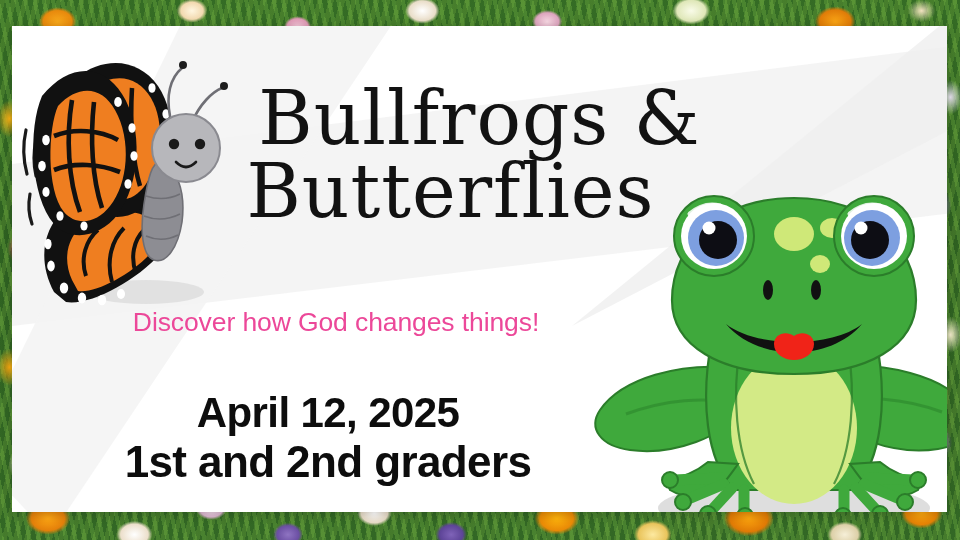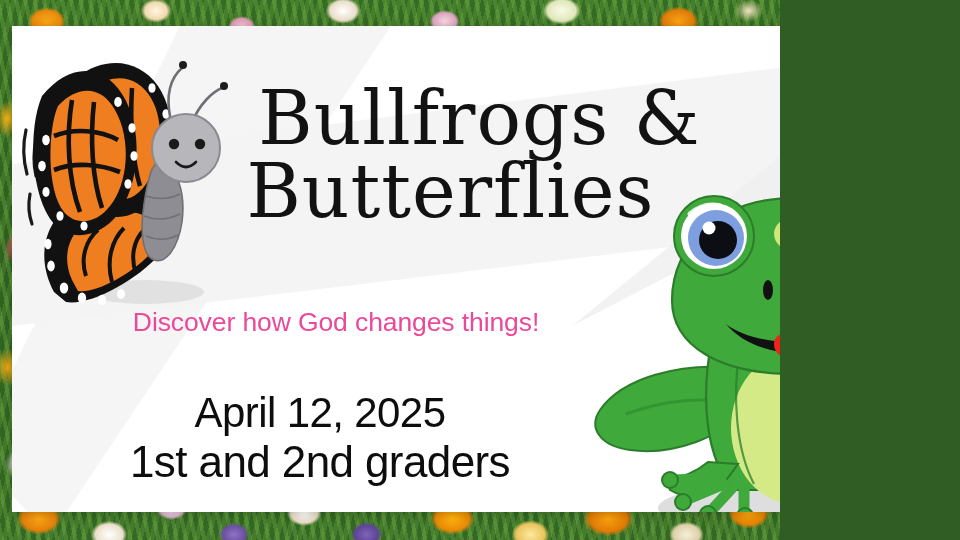--- a/index.html
+++ b/index.html
@@ -4,21 +4,21 @@
 <style>
   * { margin:0; padding:0; box-sizing:border-box; }
   html,body { width:960px; height:540px; overflow:hidden; }
   body {
     font-family:"Liberation Sans", sans-serif;
     background:#2f5d24;
     position:relative;
   }
 
   
-  #flyer { position:absolute; inset:0; width:780px; height:540px; overflow:hidden; }
+  #flyer { position:absolute; inset:0; width:960px; height:540px; overflow:hidden; }
 
   
   .meadow {
     position:absolute; inset:0;
     background:
       radial-gradient(ellipse 26px 20px at 6% 4%,   #f7a81b 0%, #e8890c 55%, rgba(232,137,12,0) 72%),
       radial-gradient(ellipse 22px 17px at 20% 2%,  #fff6e0 0%, #f2d9b0 50%, rgba(242,217,176,0) 70%),
       radial-gradient(ellipse 19px 15px at 31% 5%,  #f3c8d8 0%, #e09ab6 55%, rgba(224,154,182,0) 72%),
       radial-gradient(ellipse 24px 18px at 44% 2%,  #ffffff 0%, #e9ddc8 55%, rgba(233,221,200,0) 72%),
       radial-gradient(ellipse 21px 16px at 57% 4%,  #f6d7e2 0%, #dca4bd 55%, rgba(220,164,189,0) 72%),
@@ -89,24 +89,24 @@
 
   .subtitle {
     position:absolute; left:0; width:648px; top:281px;
     text-align:center;
     font-size:26.5px;
     color:#ec4899;
     letter-spacing:-0.1px;
   }
 
   .date-block {
-    position:absolute; left:8px; width:600px; top:363px;
+    position:absolute; left:16px; width:600px; top:363px;
     text-align:center;
     color:#0d0d0d;
-    font-weight:normal;
+    font-weight:bold;
     letter-spacing:-0.6px;
   }
   .date-line   { font-size:42px; line-height:1.12; }
   .grade-line  { font-size:44px; line-height:1.16; }
 
   
   .butterfly { position:absolute; left:8px; top:18px; width:210px; height:270px; }
 
   
   .frog { position:absolute; left:596px; top:152px; width:352px; height:360px; }

